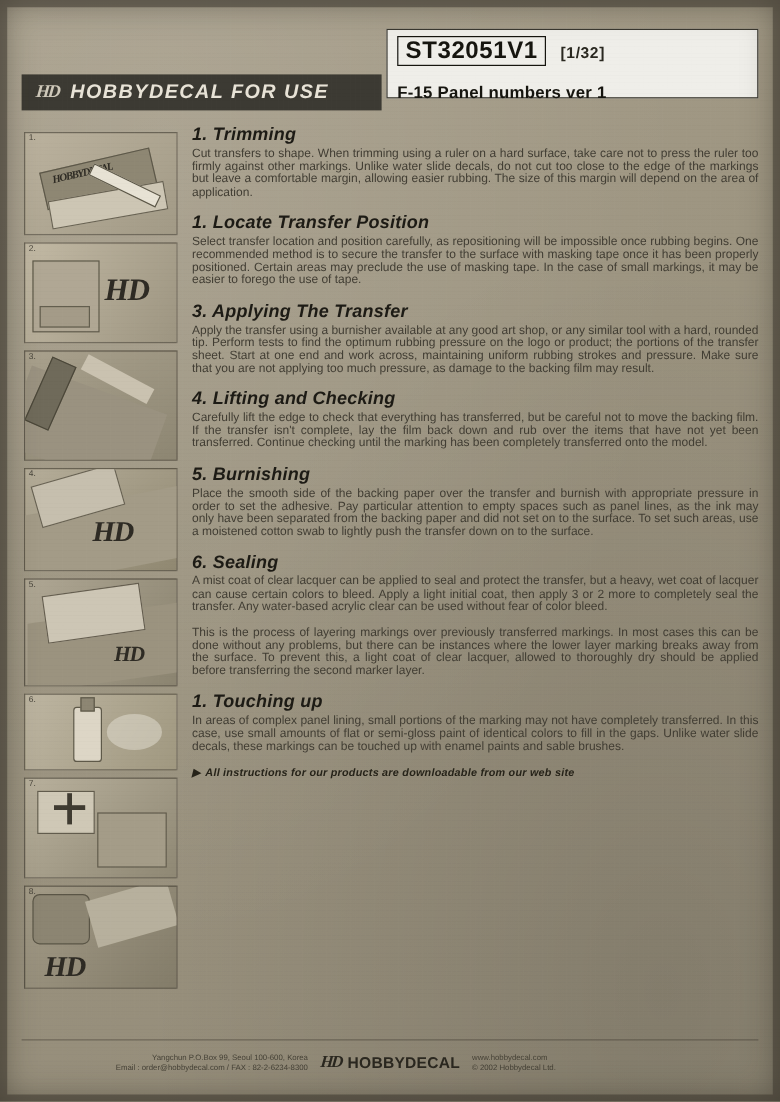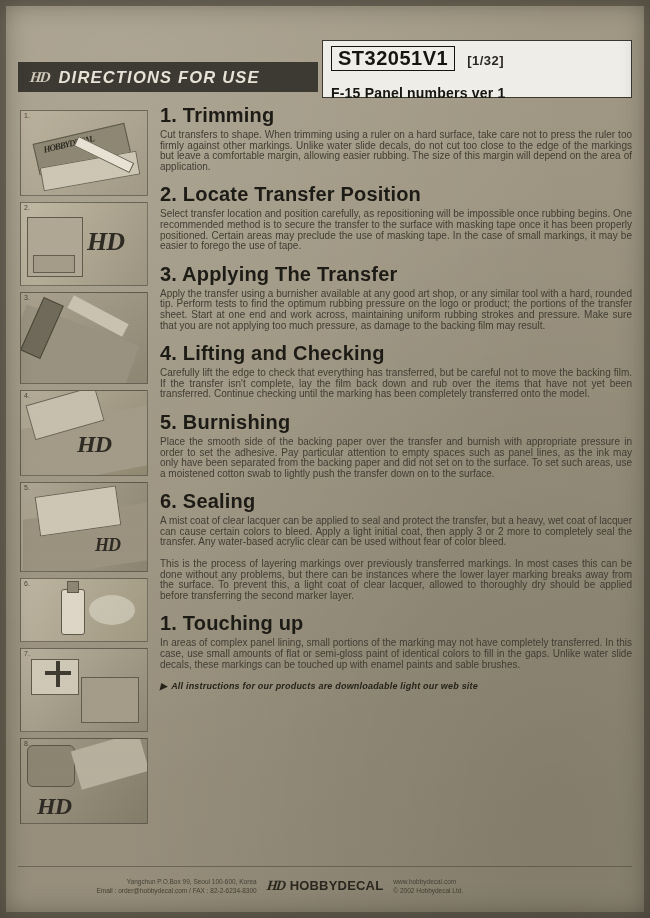--- a/index.html
+++ b/index.html
@@ -79,21 +79,21 @@
     font-size: 16.5px;
     font-weight: bold;
     font-style: italic;
     letter-spacing: 1.2px;
   }
 
   
   #code-box {
     position: absolute;
     right: 18px;
-    top: 40px;
+    top: 24px;
     width: 310px;
     height: 58px;
     background: #efeee9;
     border: 1px solid #3a382f;
     box-sizing: border-box;
     padding: 5px 8px 0 8px;
   }
   #code-row {
     display: flex;
     align-items: baseline;
@@ -168,21 +168,22 @@
   
   #text-col {
     position: absolute;
     left: 142px;
     right: 0;
     top: 0;
     bottom: 0;
   }
   .step { margin-bottom: 11px; }
   .step-h {
-    font-size: 20px;
+    font-size: 15px;
+    font-style: italic;
     font-weight: bold;
     color: #1d1b15;
     letter-spacing: .2px;
     margin: 0 0 3px 0;
   }
   .step-b {
     font-size: 10px;
     line-height: 10.6px;
     color: #413d33;
     text-align: justify;
@@ -240,21 +241,21 @@
   }
 </style>
 </head>
 <body>
 
 <div id="page">
 
   <div id="header-band">
     <div id="header-inner">
       <span class="hd-logo">HD</span>
-      <span id="header-title">DIRECTIONS FOR USE</span>
+      <span id="header-title">HOBBYDECAL FOR USE</span>
     </div>
   </div>
 
   <div id="code-box">
     <div id="code-row">
       <span id="code-main">ST32051V1</span>
       <span id="code-count">[1/32]</span>
     </div>
     <div id="code-sub">F-15 Panel numbers ver 1</div>
   </div>
@@ -324,21 +325,21 @@
     </div>
 
     <div id="text-col">
 
       <div class="step">
         <h2 class="step-h">1. Trimming</h2>
         <p class="step-b">Cut transfers to shape. When trimming using a ruler on a hard surface, take care not to press the ruler too firmly against other markings. Unlike water slide decals, do not cut too close to the edge of the markings but leave a comfortable margin, allowing easier rubbing. The size of this margin will depend on the area of application.</p>
       </div>
 
       <div class="step">
-        <h2 class="step-h">2. Locate Transfer Position</h2>
+        <h2 class="step-h">1. Locate Transfer Position</h2>
         <p class="step-b">Select transfer location and position carefully, as repositioning will be impossible once rubbing begins. One recommended method is to secure the transfer to the surface with masking tape once it has been properly positioned. Certain areas may preclude the use of masking tape. In the case of small markings, it may be easier to forego the use of tape.</p>
       </div>
 
       <div class="step">
         <h2 class="step-h">3. Applying The Transfer</h2>
         <p class="step-b">Apply the transfer using a burnisher available at any good art shop, or any similar tool with a hard, rounded tip. Perform tests to find the optimum rubbing pressure on the logo or product; the portions of the transfer sheet. Start at one end and work across, maintaining uniform rubbing strokes and pressure. Make sure that you are not applying too much pressure, as damage to the backing film may result.</p>
       </div>
 
       <div class="step">
         <h2 class="step-h">4. Lifting and Checking</h2>
@@ -358,21 +359,21 @@
       <div class="step">
         <p class="step-b">This is the process of layering markings over previously transferred markings. In most cases this can be done without any problems, but there can be instances where the lower layer marking breaks away from the surface. To prevent this, a light coat of clear lacquer, allowed to thoroughly dry should be applied before transferring the second marker layer.</p>
       </div>
 
       <div class="step">
         <h2 class="step-h">1. Touching up</h2>
         <p class="step-b">In areas of complex panel lining, small portions of the marking may not have completely transferred. In this case, use small amounts of flat or semi-gloss paint of identical colors to fill in the gaps. Unlike water slide decals, these markings can be touched up with enamel paints and sable brushes.</p>
       </div>
 
       <div id="footnote">
-        <span class="arrow">▶</span><span>All instructions for our products are downloadable light our web site</span>
+        <span class="arrow">▶</span><span>All instructions for our products are downloadable from our web site</span>
       </div>
 
     </div>
   </div>
 
   <div id="footer">
     <div id="footer-left">
       <div>Yangchun P.O.Box 99, Seoul 100-600, Korea</div>
       <div>Email : order@hobbydecal.com / FAX : 82-2-6234-8300</div>
     </div>

